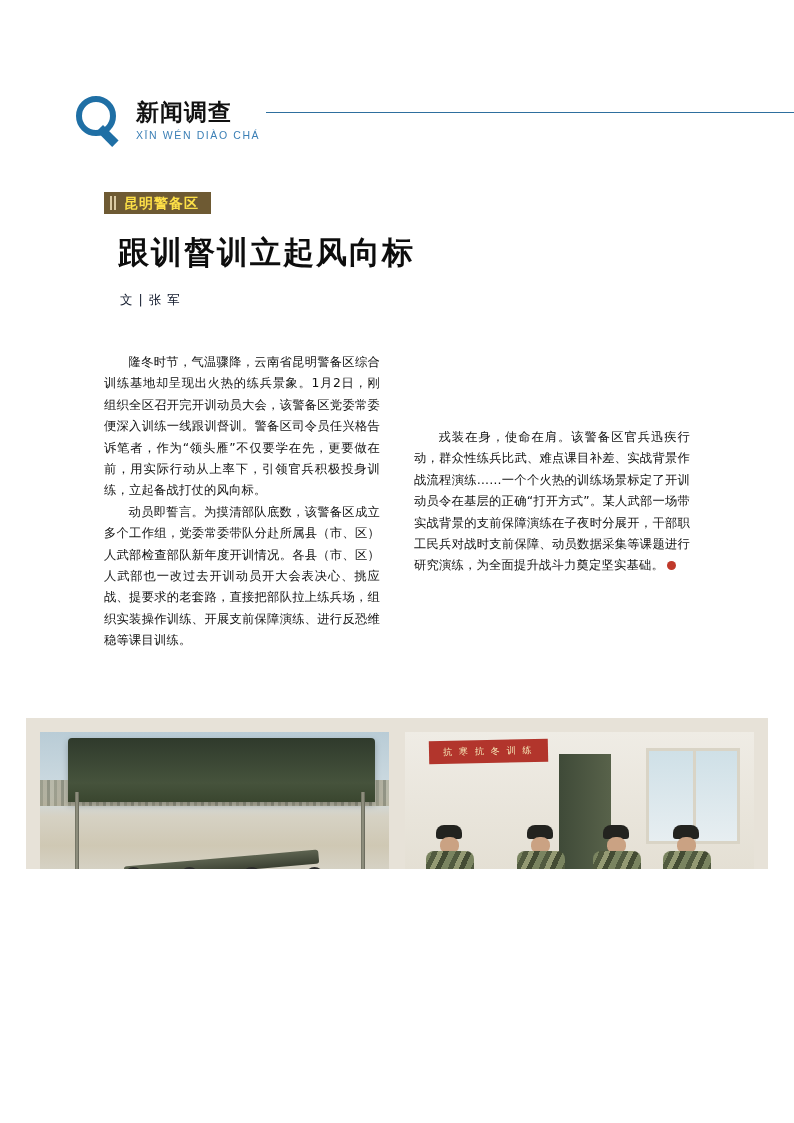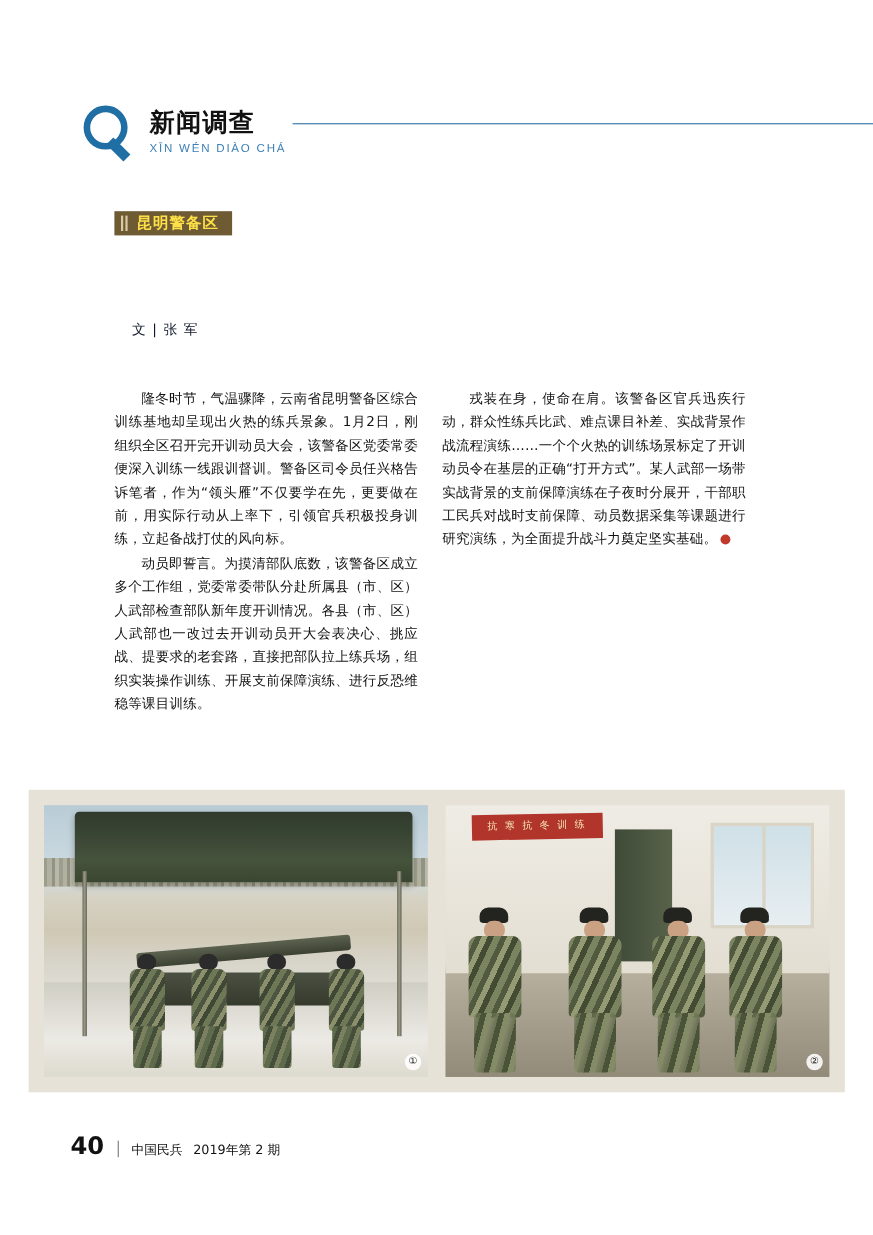--- a/index.html
+++ b/index.html
@@ -3,21 +3,21 @@
 <meta charset="utf-8">
 <style>
   * { box-sizing: border-box; margin: 0; padding: 0; }
   html, body {
     width: 794px; height: 1123px;
     background: #ffffff;
     font-family: "DejaVu Sans", "Liberation Sans", sans-serif;
   }
   .page {
     position: relative;
-    width: 794px; height: 1123px;
+    width: 794px; height: 869px;
     background: #ffffff;
     overflow: hidden;
   }
 
   
   .section-head {
     position: absolute;
     left: 70px; top: 92px;
     width: 654px; height: 62px;
   }
@@ -95,21 +95,22 @@
     color: #0f172a;
     letter-spacing: 1px;
   }
 
   
   .body {
     position: absolute;
     left: 104px; top: 352px;
     width: 586px;
     display: flex;
-    gap: 22px;
+    gap: 34px;
+    align-items: center;
   }
   .col {
     width: 276px;
     font-size: 12.3px;
     line-height: 21.4px;
     color: #111;
     text-align: justify;
     text-justify: inter-ideograph;
     letter-spacing: 0.2px;
   }
@@ -343,20 +344,21 @@
       <div class="section-title-py">XĪN WÉN DIÀO CHÁ</div>
     </div>
     <div class="head-rule"></div>
   </div>
 
   <div class="kicker">
     <span class="bars"><i></i><i></i></span>
     <span>昆明警备区</span>
   </div>
 
+  <h1 class="headline">跟训督训立起风向标</h1>
 
   <div class="byline">文 | 张 军</div>
 
   <div class="body">
     <div class="col">
       <p>隆冬时节，气温骤降，云南省昆明警备区综合训练基地却呈现出火热的练兵景象。1月2日，刚组织全区召开完开训动员大会，该警备区党委常委便深入训练一线跟训督训。警备区司令员任兴格告诉笔者，作为“领头雁”不仅要学在先，更要做在前，用实际行动从上率下，引领官兵积极投身训练，立起备战打仗的风向标。</p>
       <p>动员即誓言。为摸清部队底数，该警备区成立多个工作组，党委常委带队分赴所属县（市、区）人武部检查部队新年度开训情况。各县（市、区）人武部也一改过去开训动员开大会表决心、挑应战、提要求的老套路，直接把部队拉上练兵场，组织实装操作训练、开展支前保障演练、进行反恐维稳等课目训练。</p>
     </div>
     <div class="col">
       <p><span>戎装在身，使命在肩。该警备区官兵迅疾行动，群众性练兵比武、难点课目补差、实战背景作战流程演练……一个个火热的训练场景标定了开训动员令在基层的正确“打开方式”。某人武部一场带实战背景的支前保障演练在子夜时分展开，干部职工民兵对战时支前保障、动员数据采集等课题进行研究演练，为全面提升战斗力奠定坚实基础。</span><span class="endmark"></span></p>

